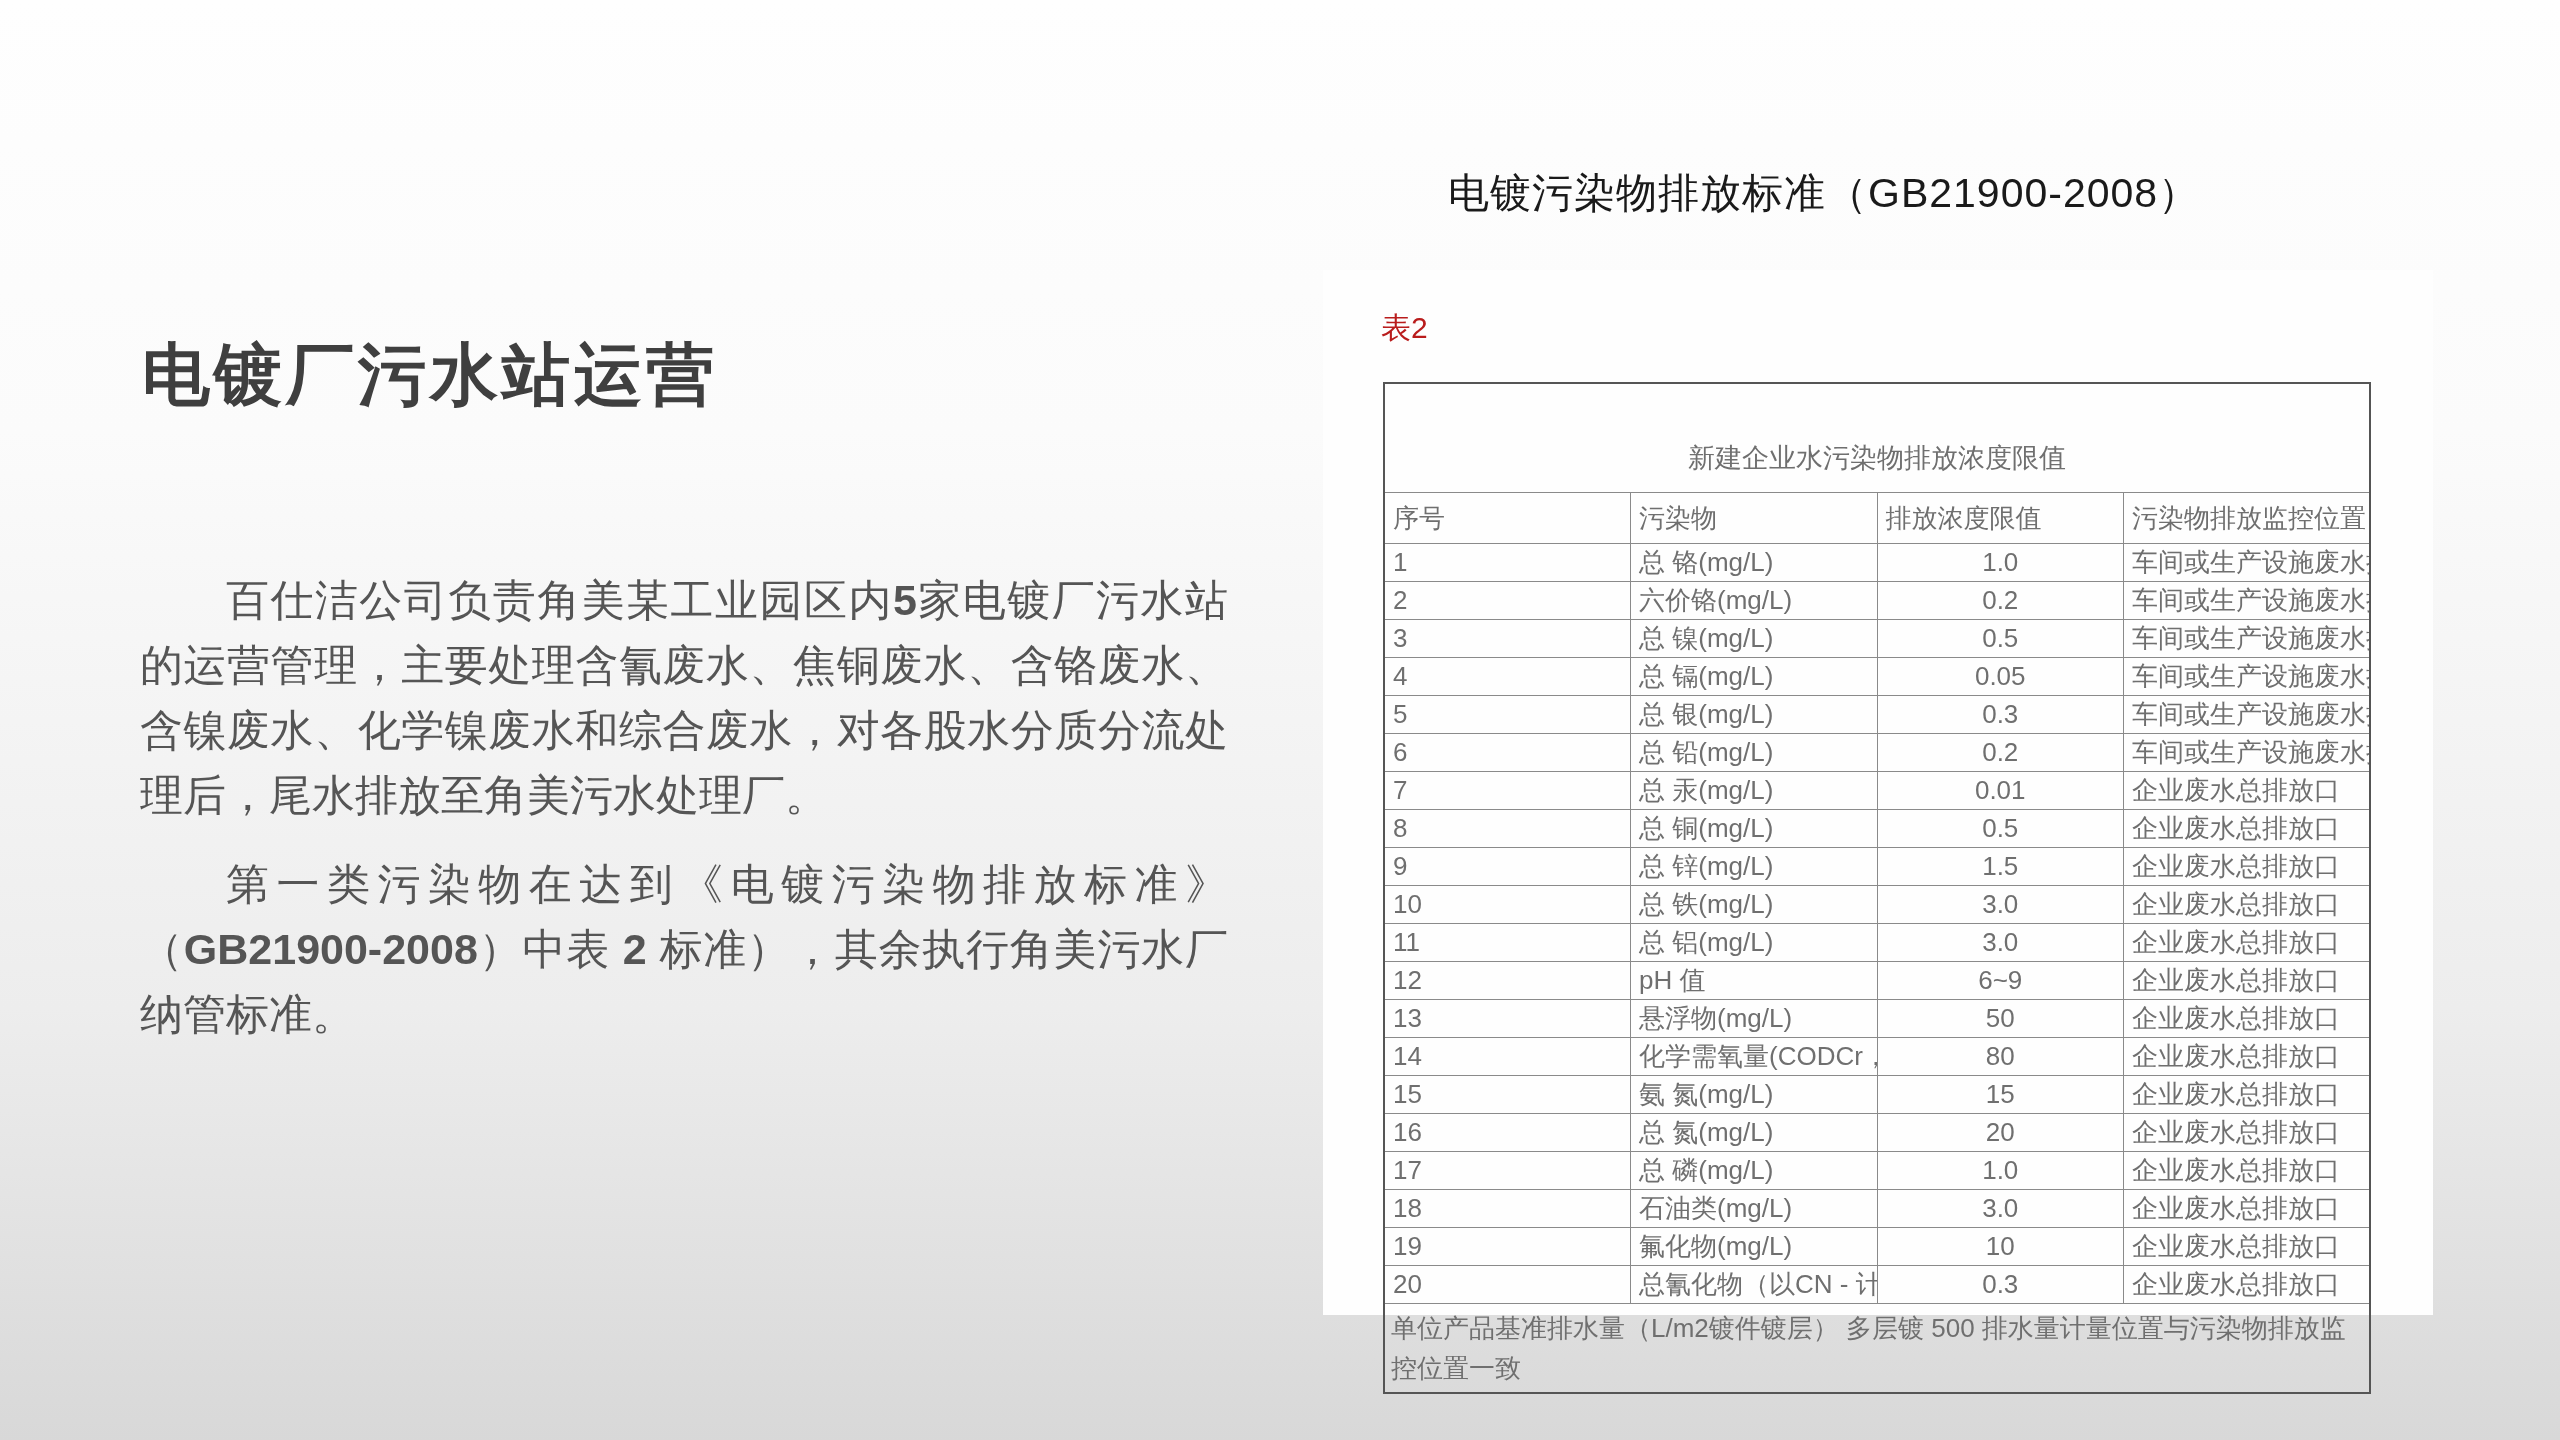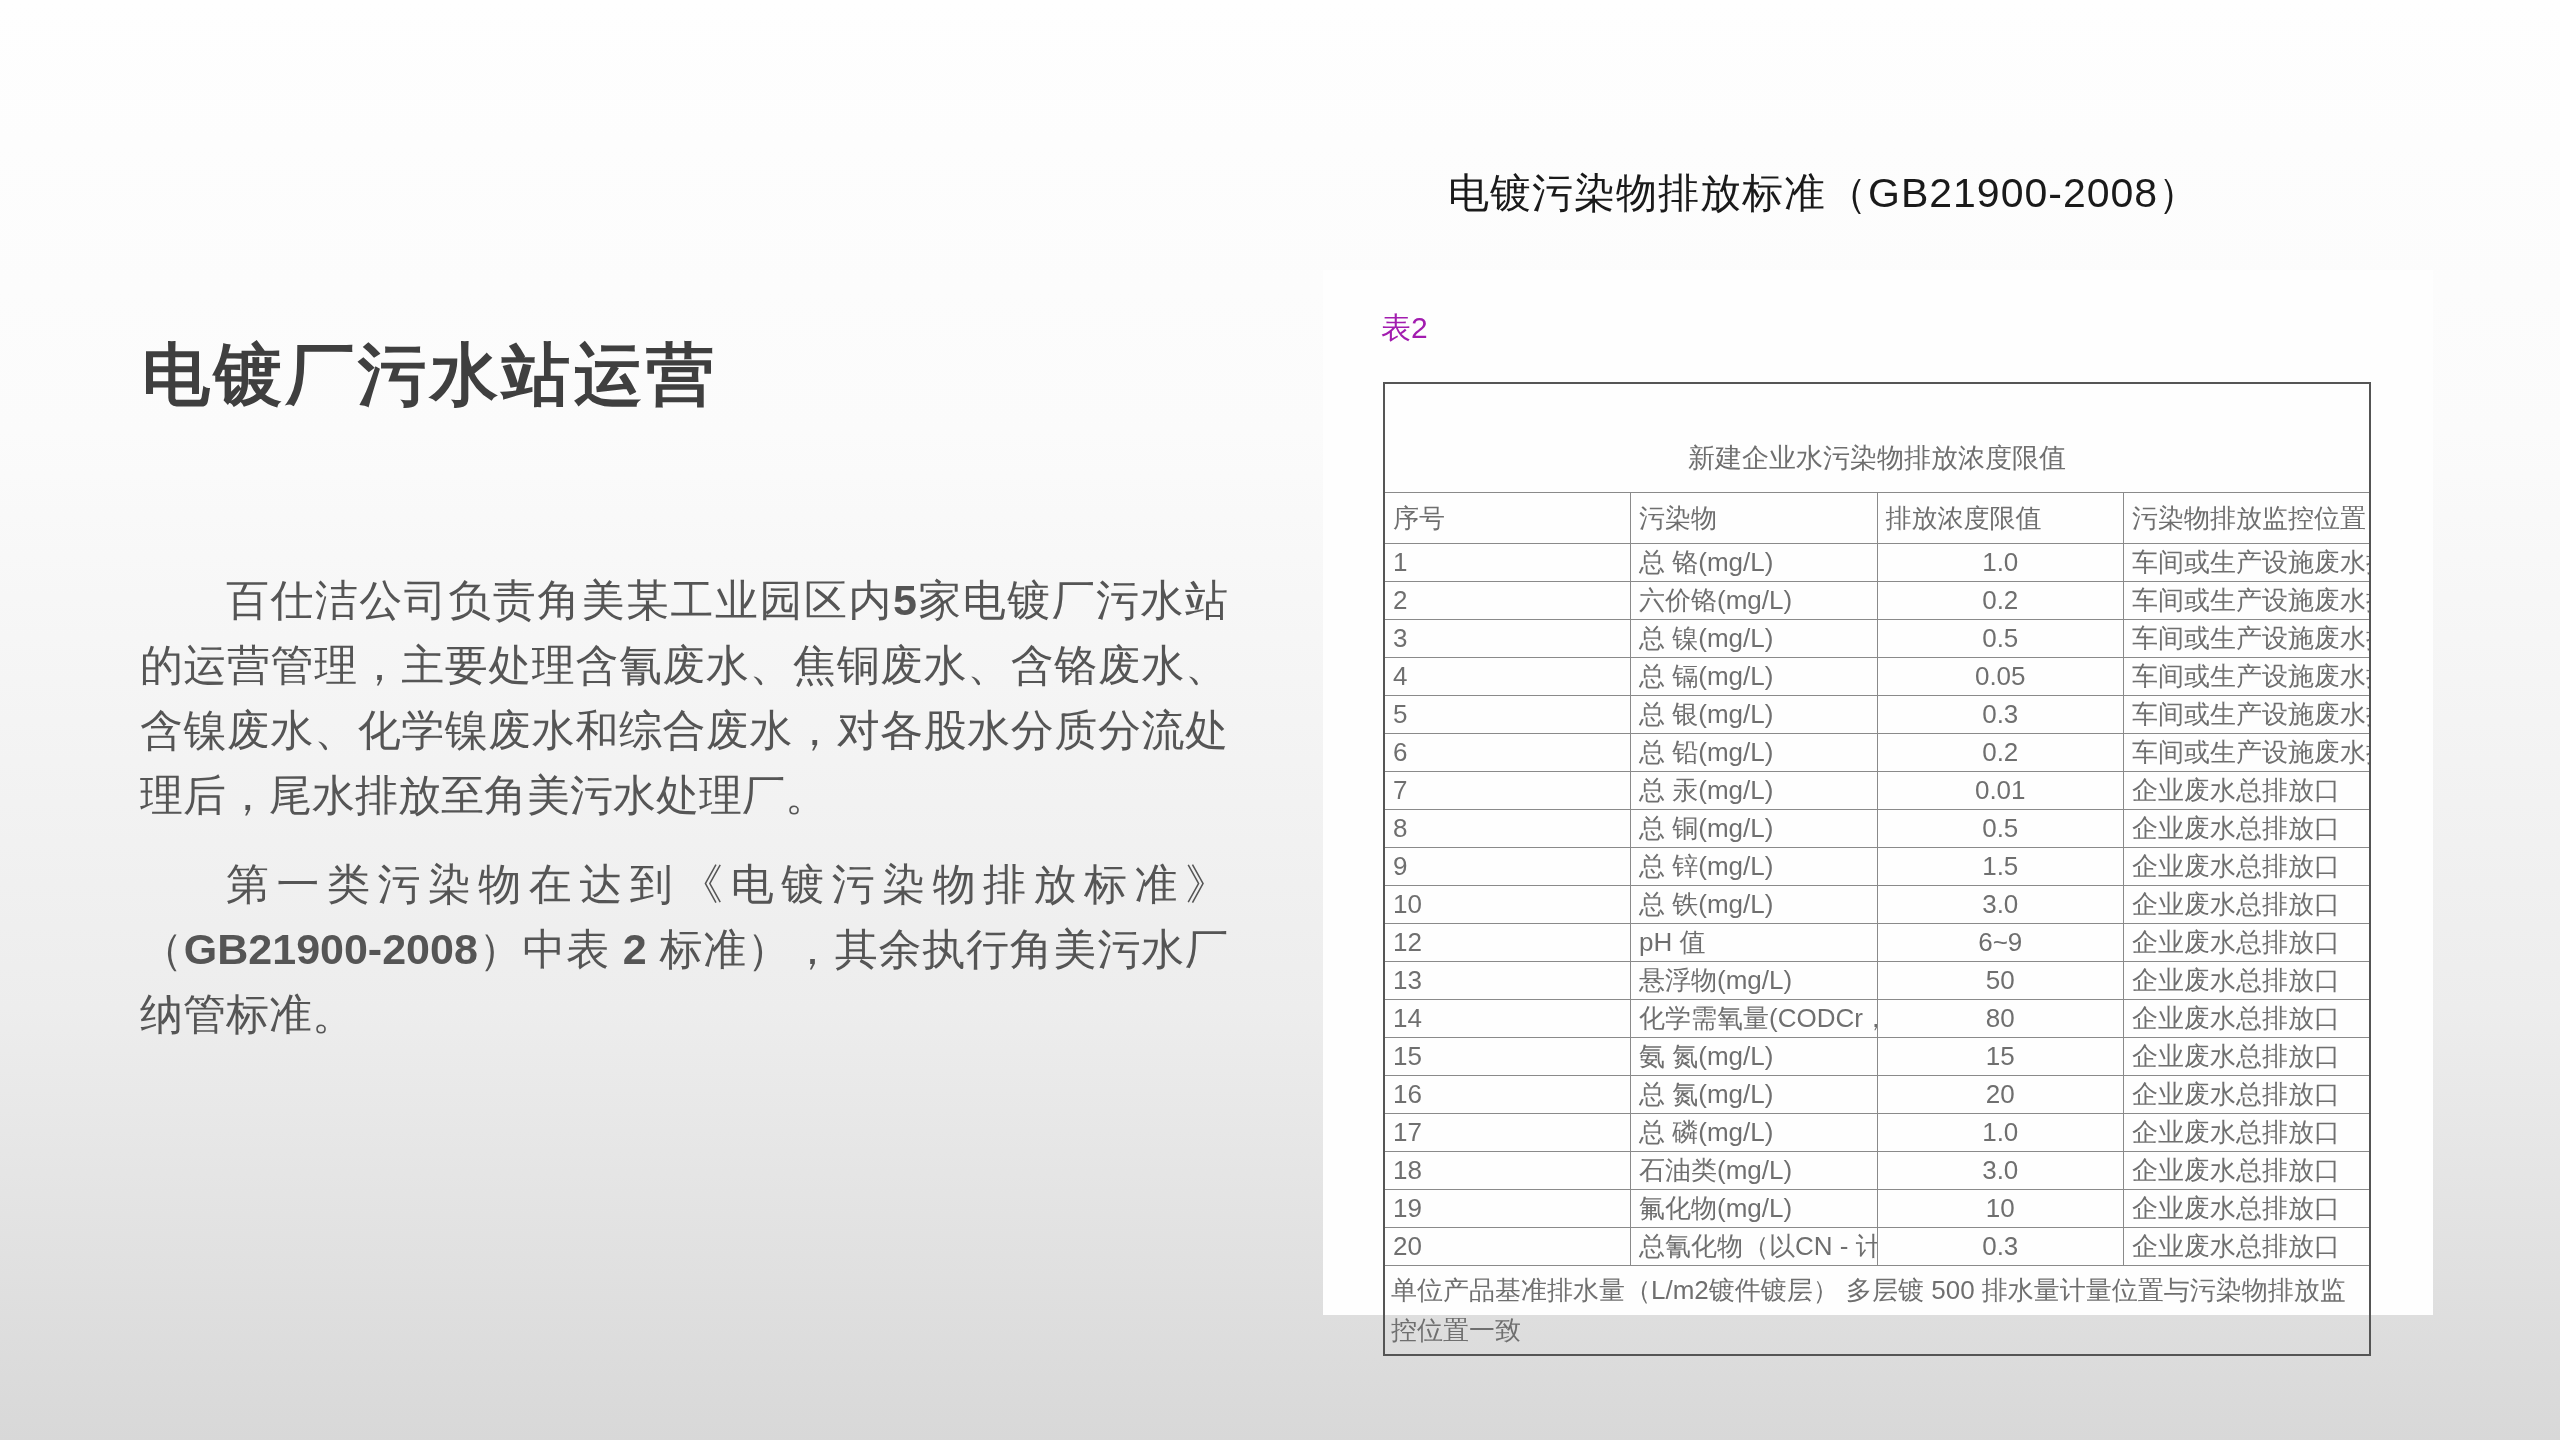--- a/index.html
+++ b/index.html
@@ -30,21 +30,21 @@
   .ref-heading{
     position:absolute; left:1448px; top:166px;
     font-size:41px; color:var(--heading-color); letter-spacing:1px;
   }
   .table-panel{
     position:absolute; left:1323px; top:270px; width:1110px; height:1045px;
     background:var(--panel-bg);
   }
   .table-label{
     position:absolute; left:58px; top:38px;
-    font-size:30px; color:#a21caf;
+    font-size:30px; color:#b91c1c;
   }
   table.limits{
     position:absolute; left:60px; top:112px; width:988px;
     border-collapse:collapse; table-layout:fixed;
     font-size:26px; color:var(--table-text);
     border:2px solid var(--table-outer);
     padding-left:36px;
   }
   table.limits td, table.limits th{
     border:1px solid var(--table-border);
@@ -150,20 +150,26 @@
             <td class="col2">1.5</td>
             <td class="col3">企业废水总排放口</td>
           </tr>
           <tr>
             <td class="col0">10</td>
             <td class="col1">总 铁(mg/L)</td>
             <td class="col2">3.0</td>
             <td class="col3">企业废水总排放口</td>
           </tr>
           <tr>
+            <td class="col0">11</td>
+            <td class="col1">总 铝(mg/L)</td>
+            <td class="col2">3.0</td>
+            <td class="col3">企业废水总排放口</td>
+          </tr>
+          <tr>
             <td class="col0">12</td>
             <td class="col1">pH 值</td>
             <td class="col2">6~9</td>
             <td class="col3">企业废水总排放口</td>
           </tr>
           <tr>
             <td class="col0">13</td>
             <td class="col1">悬浮物(mg/L)</td>
             <td class="col2">50</td>
             <td class="col3">企业废水总排放口</td>

